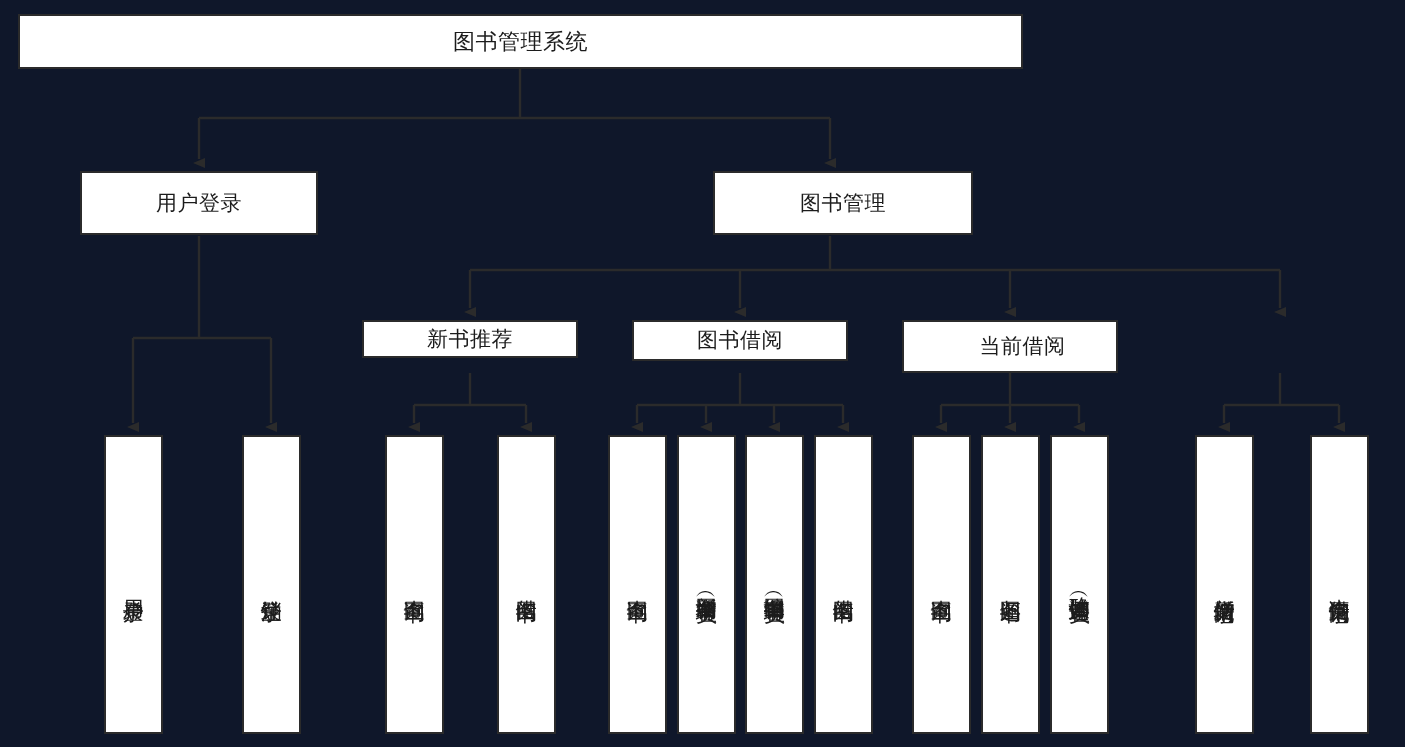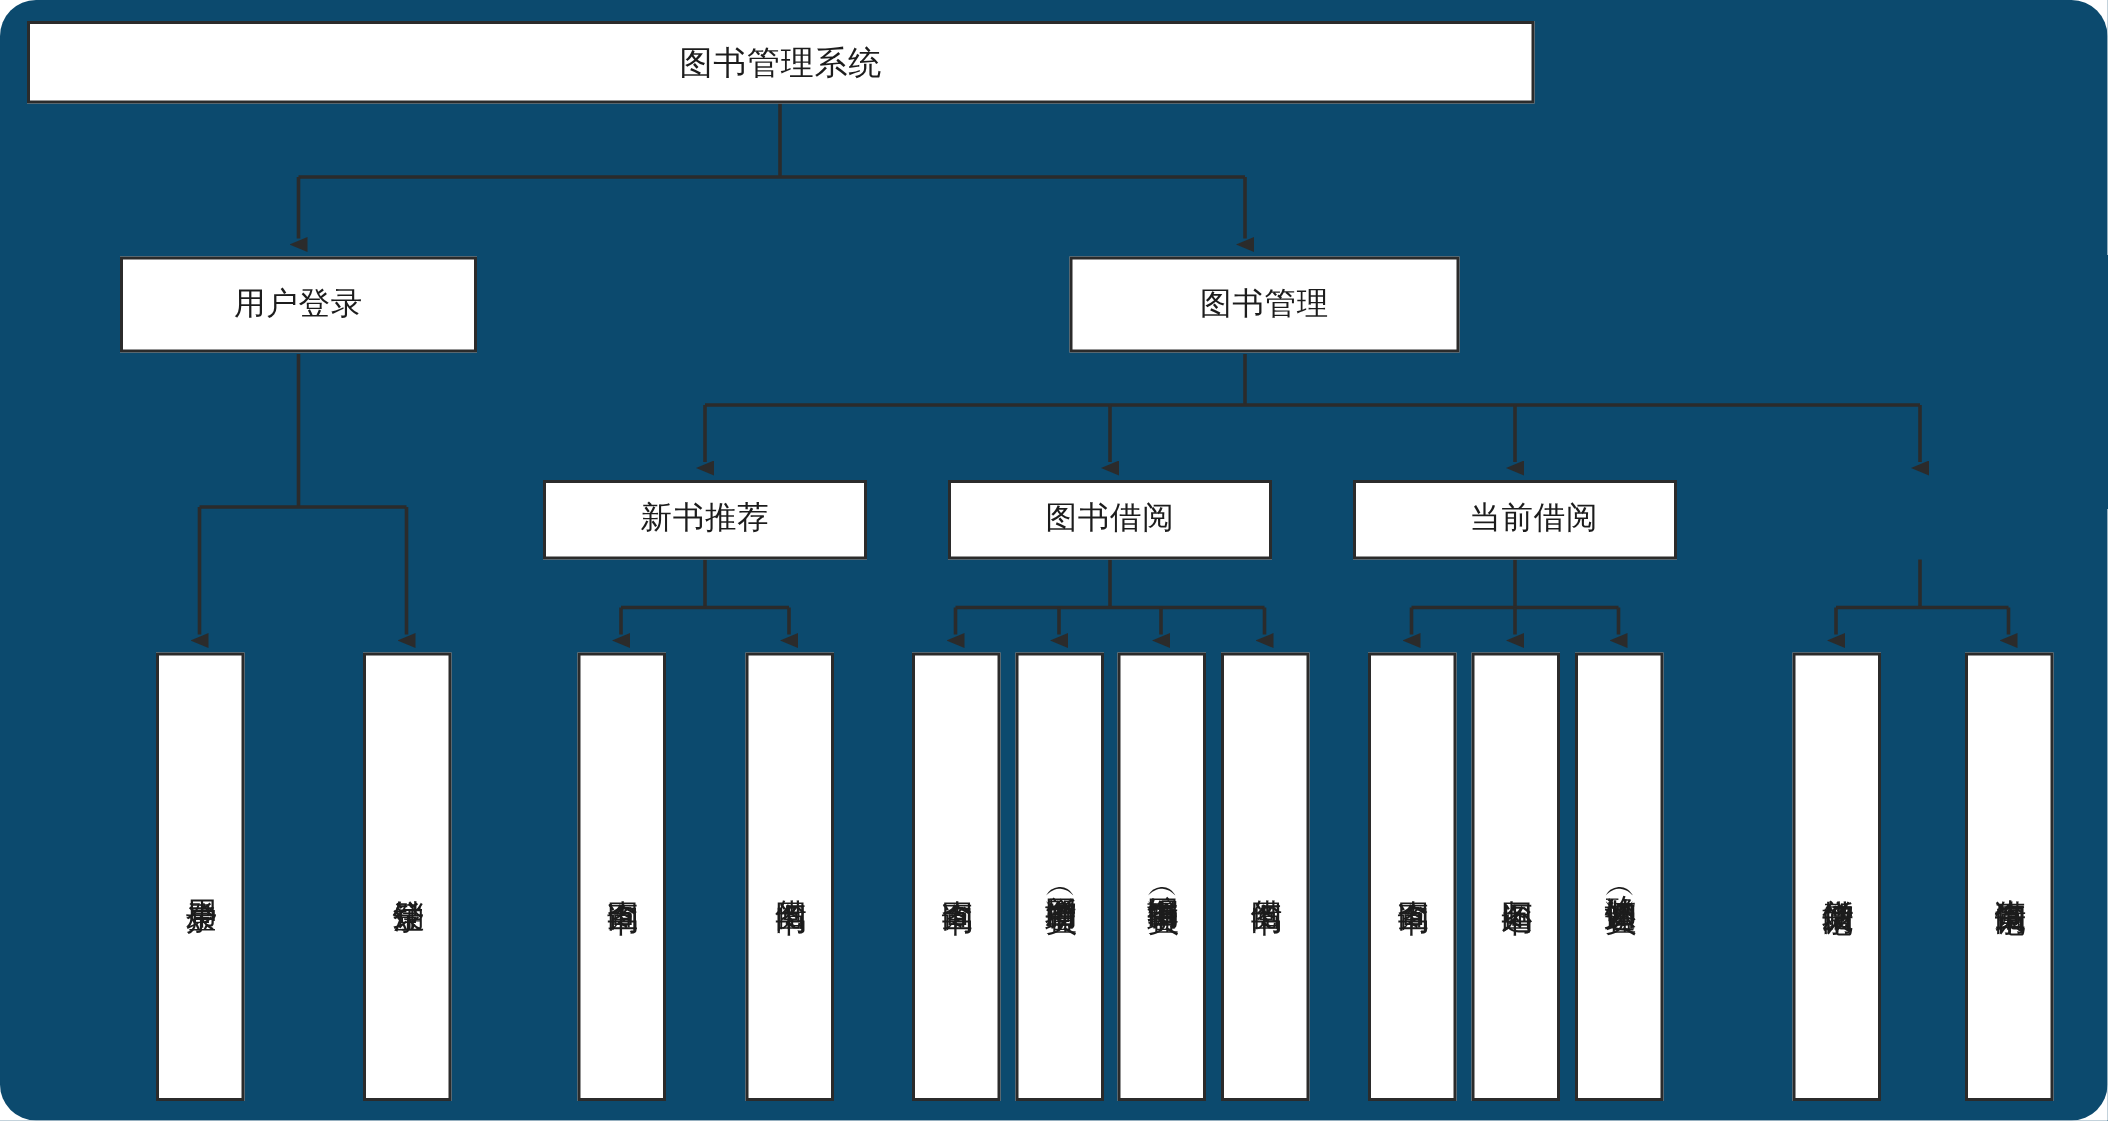--- a/index.html
+++ b/index.html
@@ -7,23 +7,22 @@
     padding: 0;
     background: #ffffff;
   }
   body {
     font-family: "Liberation Sans", "DejaVu Sans", sans-serif;
   }
   #canvas {
     position: relative;
     width: 1405px;
     height: 747px;
-    background: #0c4a6e;
+    background: #0f172a;
     overflow: hidden;
-    border-radius: 24px;
   }
   svg#edges {
     position: absolute;
     left: 0;
     top: 0;
     width: 1405px;
     height: 747px;
     pointer-events: none;
   }
   .node {
@@ -127,24 +126,24 @@
     <span class="node-label">图书管理系统</span>
   </div>
 
   <div class="node" style="left:80px; top:171px; width:238px; height:64px;">
     <span class="node-label">用户登录</span>
   </div>
   <div class="node" style="left:713px; top:171px; width:260px; height:64px;">
     <span class="node-label">图书管理</span>
   </div>
 
-  <div class="node" style="left:362px; top:320px; width:216px; height:53px;">
+  <div class="node" style="left:362px; top:320px; width:216px; height:38px;">
     <span class="node-label">新书推荐</span>
   </div>
-  <div class="node" style="left:632px; top:320px; width:216px; height:53px;">
+  <div class="node" style="left:632px; top:320px; width:216px; height:41px;">
     <span class="node-label">图书借阅</span>
   </div>
   <div class="node" style="left:902px; top:320px; width:216px; height:53px;padding-left:25px;">
     <span class="node-label">当前借阅</span>
   </div>
 
   <div class="node leaf" style="left:104px; top:435px; width:59px; height:299px;">
     <span class="node-label">用户登录</span>
   </div>
   <div class="node leaf" style="left:242px; top:435px; width:59px; height:299px;">

